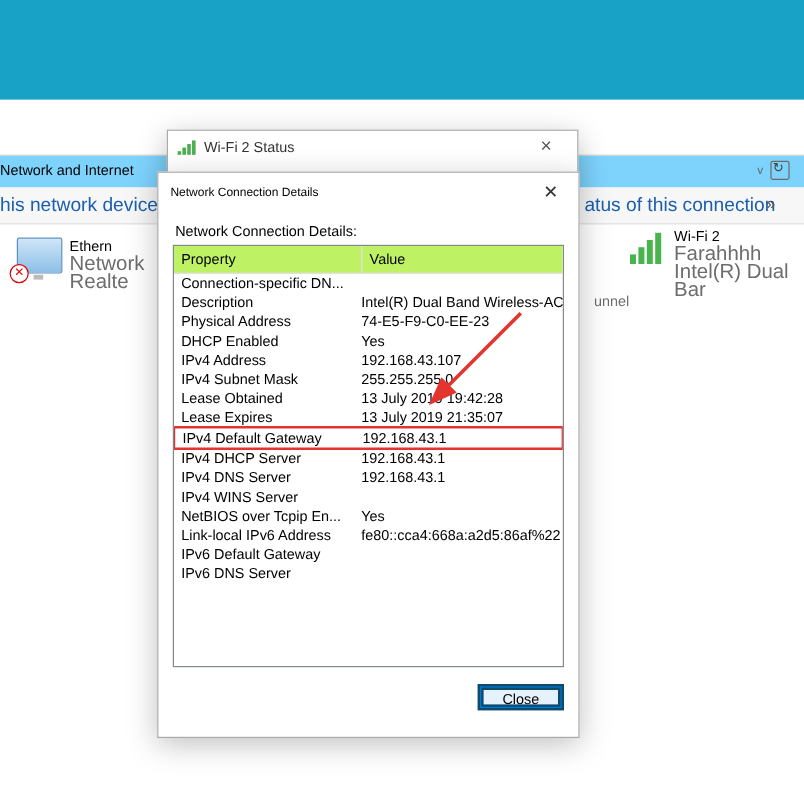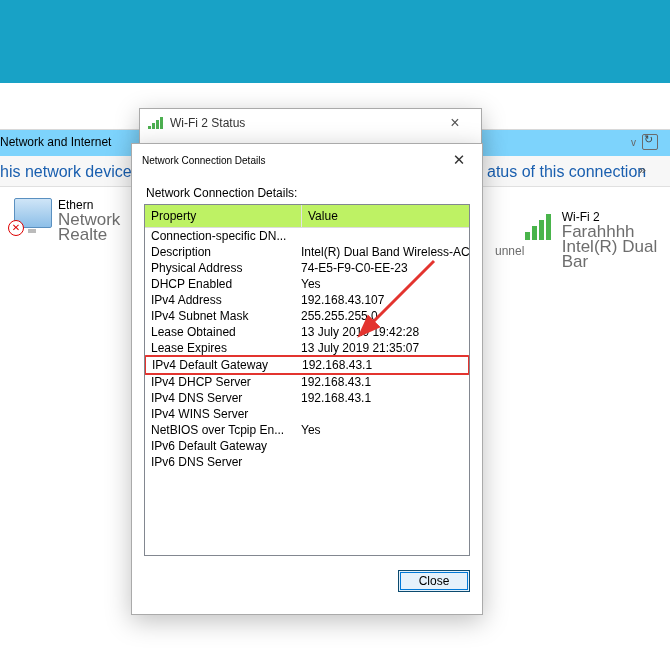--- a/index.html
+++ b/index.html
@@ -11,21 +11,21 @@
 .refresh-ic{display:inline-block;width:14px;height:14px;border:1px solid #6b6b6b;border-radius:2px;position:relative;}
 .refresh-ic:before{content:"↻";position:absolute;top:-2px;left:1px;font-size:11px;color:#444;}
 .dd{color:#666;font-size:10px;padding:0 2px;}
 .toolbar{position:absolute;top:156px;left:0;right:0;height:30px;background:#f7f7f7;border-bottom:1px solid #e0e0e0;}
 .toolbar .link{color:#1a5faf;font-size:16px;cursor:pointer;}
 .toolbar .l1{position:absolute;left:0;top:7px;}
 .toolbar .l2{position:absolute;left:487px;top:7px;}
 .toolbar .chev{position:absolute;right:24px;top:6px;font-size:13px;color:#555;}
 .adapter{position:absolute;display:flex;gap:6px;align-items:flex-start;}
 .ad1{left:14px;top:198px;}
-.ad2{left:525px;top:210px;}
+.ad2{left:525px;top:190px;}
 .ad-icon{width:36px;height:28px;position:relative;}
 .ad-icon.monitor{background:linear-gradient(#cfe5f7,#8dbfe8);border:1px solid #5a90c0;border-radius:2px;}
 .ad-icon.monitor:after{content:"";position:absolute;bottom:-6px;left:13px;width:8px;height:4px;background:#bbb;}
 .ad-icon .x{position:absolute;left:-7px;bottom:-9px;width:14px;height:14px;background:#fff;border:1px solid #d00;border-radius:50%;color:#d00;font-size:10px;text-align:center;line-height:13px;}
 .ad-icon.wifi{background:none;width:36px;height:30px;}
 .wifi-bars{position:absolute;left:0;bottom:0;display:flex;align-items:flex-end;gap:2px;}
 .wifi-bars span{display:block;width:5px;background:#49b44b;}
 .wifi-bars span:nth-child(1){height:8px;}
 .wifi-bars span:nth-child(2){height:14px;}
 .wifi-bars span:nth-child(3){height:20px;}
@@ -52,21 +52,21 @@
 .proplist{border:1px solid #828790;height:350px;background:#fff;overflow:hidden;}
 .ph{display:flex;background:#bef264;border-bottom:1px solid #dcdcdc;font-size:12px;}
 .ph .c1{width:144px;padding:4px 6px;border-right:1px solid #e3e3e3;}
 .ph .c2{flex:1;padding:4px 6px;}
 .rows{font-size:12px;}
 .row{display:flex;}
 .row .c1{width:144px;padding:1px 0 1px 6px;white-space:nowrap;overflow:hidden;text-overflow:ellipsis;}
 .row .c2{flex:1;padding:1px 0 1px 6px;white-space:nowrap;overflow:hidden;}
 .hlrow{border:2px solid #e3342f;border-radius:2px;margin:-1px -1px;}
 .btnrow{display:flex;justify-content:flex-end;margin-top:14px;}
-.btn{min-width:72px;height:22px;border:1px solid #0c4a6e;background:#e5f1fb;font-size:12px;cursor:pointer;outline:1px solid #0078d7;outline-offset:-3px;}
+.btn{min-width:72px;height:22px;border:5px solid #0c4a6e;background:#e5f1fb;font-size:12px;cursor:pointer;outline:1px solid #0078d7;outline-offset:-3px;}
 .arrow{position:absolute;left:352px;top:255px;width:90px;height:90px;pointer-events:none;}
 </style>
 </head>
 <body>
 
 <div class="desktop">
   <div class="top-banner"></div>
 
   <div class="control-bar">
     <span class="control-breadcrumb">Network and Internet</span>
@@ -181,20 +181,24 @@
               <div class="c1">IPv4 DNS Server</div>
               <div class="c2">192.168.43.1</div>
             </div>
             <div class="row">
               <div class="c1">IPv4 WINS Server</div>
               <div class="c2"></div>
             </div>
             <div class="row">
               <div class="c1">NetBIOS over Tcpip En...</div>
               <div class="c2">Yes</div>
+            </div>
+            <div class="row">
+              <div class="c1">Link-local IPv6 Address</div>
+              <div class="c2">fe80::cca4:668a:a2d5:86af%22</div>
             </div>
             <div class="row">
               <div class="c1">IPv6 Default Gateway</div>
               <div class="c2"></div>
             </div>
             <div class="row">
               <div class="c1">IPv6 DNS Server</div>
               <div class="c2"></div>
             </div>
           </div>

